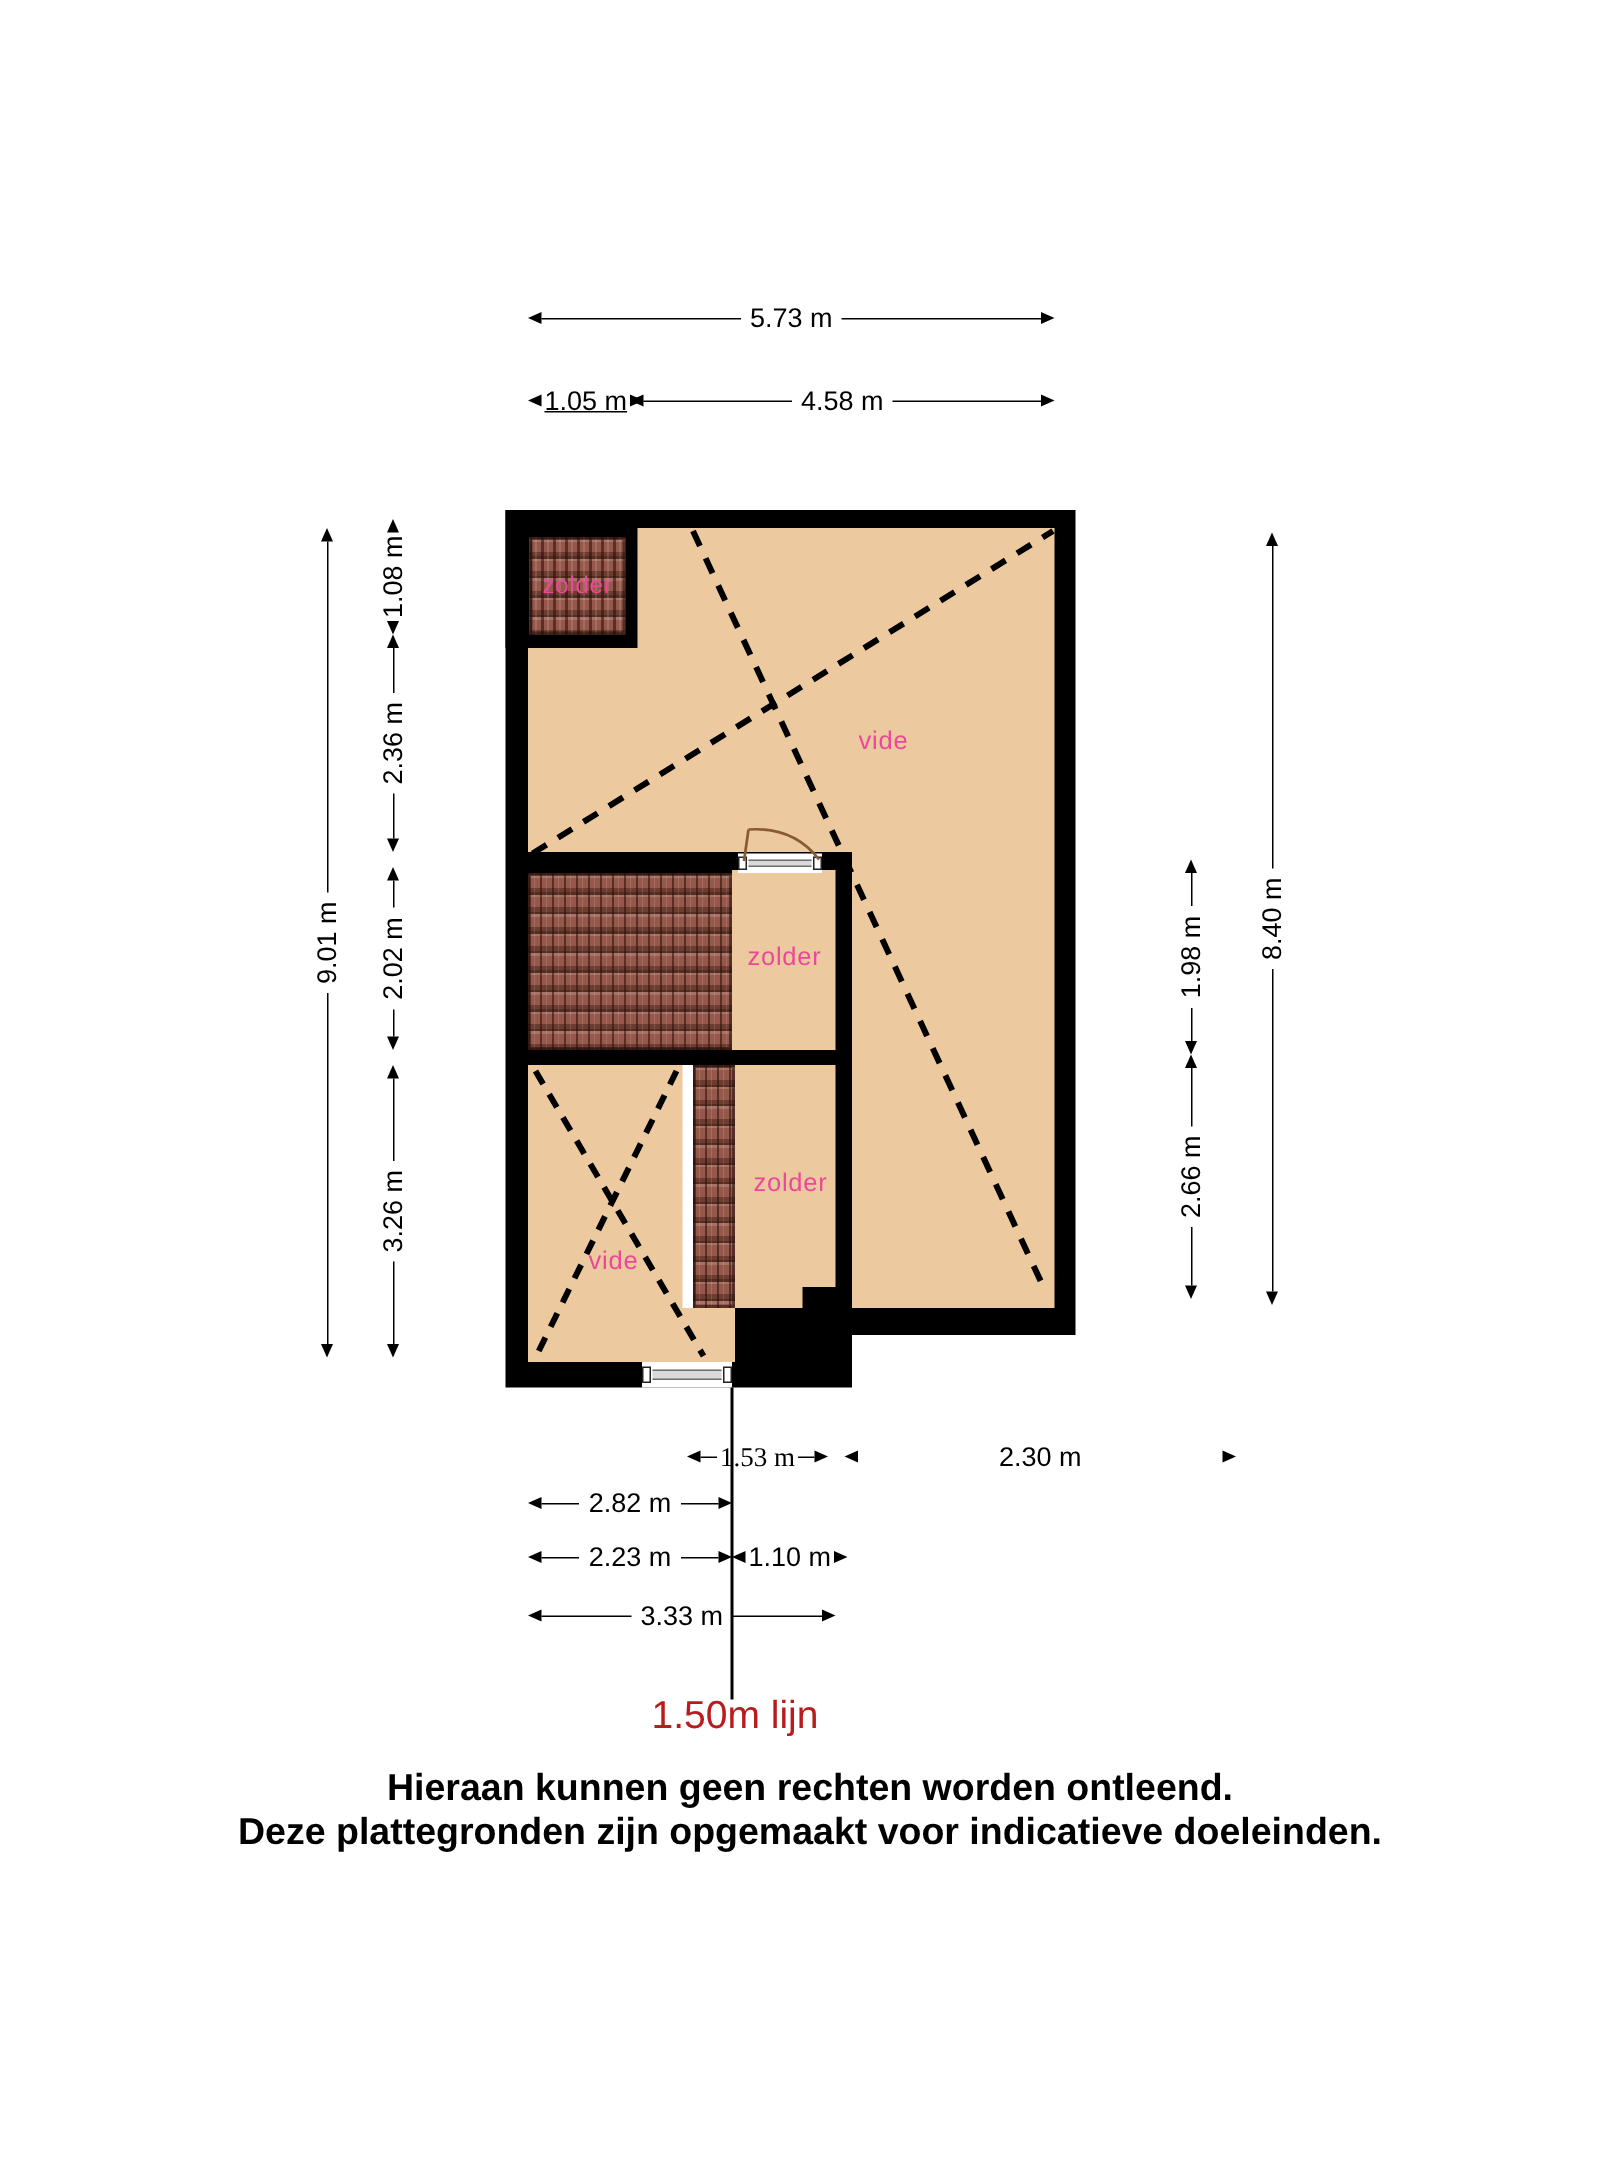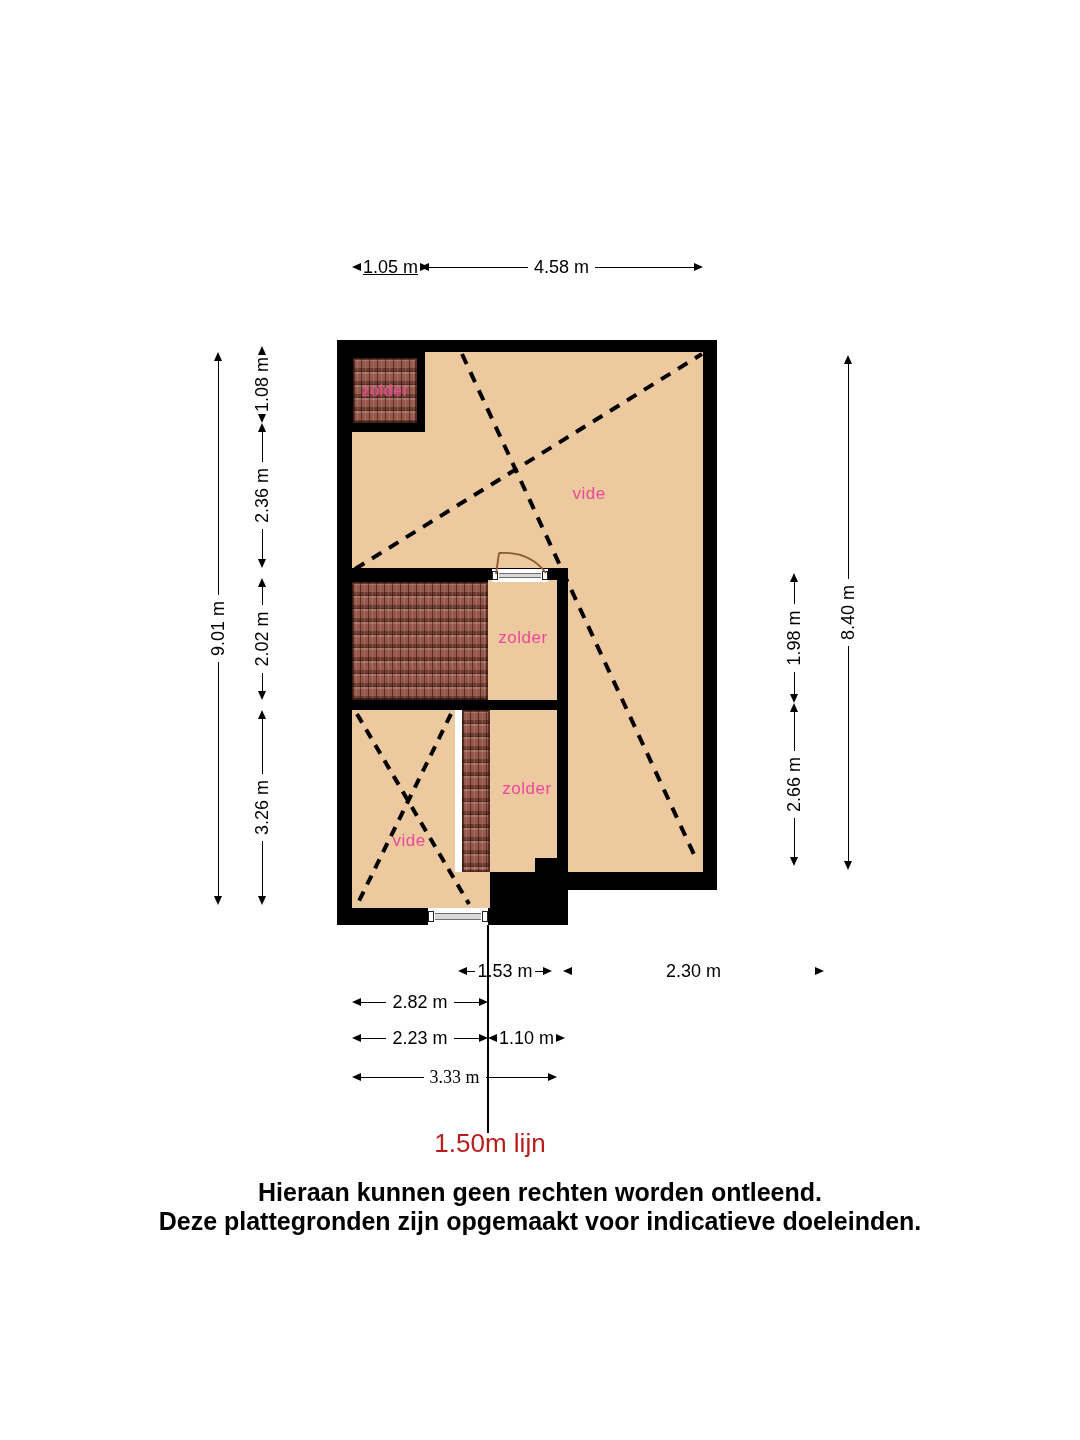--- a/index.html
+++ b/index.html
@@ -87,20 +87,27 @@
     <path d="M 499 553 Q 529 551 546 573" fill="none" stroke="var(--door-arc)" stroke-width="1.8"></path>
     <line x1="499" y1="553" x2="496" y2="574" stroke="var(--door-arc)" stroke-width="1.8"></line>
   </svg>
 
   <span class="room-label" style="left:385px;top:391px;font-size:16px;">zolder</span>
   <span class="room-label" style="left:589px;top:494px;">vide</span>
   <span class="room-label" style="left:523px;top:638px;">zolder</span>
   <span class="room-label" style="left:527px;top:789px;">zolder</span>
   <span class="room-label" style="left:409px;top:841px;">vide</span>
 
+  <div class="dim" style="left:352px;top:202px;width:351px;">
+    <span class="ah l"></span>
+      <span class="ln"></span>
+      <span class="lbl">5.73 m</span>
+      <span class="ln"></span>
+      <span class="ah r"></span>
+  </div>
   <div class="dim tight" style="left:352px;top:257px;width:68px;text-decoration:underline;">
     <span class="ah l"></span>
       <span class="ln"></span>
       <span class="lbl">1.05 m</span>
       <span class="ln"></span>
       <span class="ah r"></span>
   </div>
   <div class="dim" style="left:420px;top:257px;width:283px;">
     <span class="ah l"></span>
       <span class="ln"></span>
@@ -160,21 +167,21 @@
       <span class="ah r"></span>
   </div>
   <div class="dim v" style="left:784px;top:866px;width:163px;">
     <span class="ah l"></span>
       <span class="ln"></span>
       <span class="lbl">2.66 m</span>
       <span class="ln"></span>
       <span class="ah r"></span>
   </div>
 
-  <div class="dim tight" style="left:458px;top:961px;width:94px;">
+  <div class="dim tight" style="left:458px;top:961px;width:94px;font-family:Liberation Serif, serif;">
     <span class="ah l"></span>
       <span class="ln"></span>
       <span class="lbl">1.53 m</span>
       <span class="ln"></span>
       <span class="ah r"></span>
   </div>
   <div class="dim" style="left:563px;top:961px;width:140px;gap:44px;">
     <span class="ah l"></span>
       <span class="ln"></span>
       <span class="lbl">2.30 m</span>
@@ -195,21 +202,21 @@
       <span class="ln"></span>
       <span class="ah r"></span>
   </div>
   <div class="dim tight" style="left:488px;top:1028px;width:67px;">
     <span class="ah l"></span>
       <span class="ln"></span>
       <span class="lbl">1.10 m</span>
       <span class="ln"></span>
       <span class="ah r"></span>
   </div>
-  <div class="dim" style="left:352px;top:1067px;width:205px;font-family:Liberation Serif, serif;">
+  <div class="dim" style="left:352px;top:1067px;width:205px;">
     <span class="ah l"></span>
       <span class="ln"></span>
       <span class="lbl">3.33 m</span>
       <span class="ln"></span>
       <span class="ah r"></span>
   </div>
 
   <div id="baseline-line" style="left:487px;top:925px;height:208px;"></div>
   <div id="baseline-label" style="left:490px;top:1128px;">1.50m lijn</div>
 

